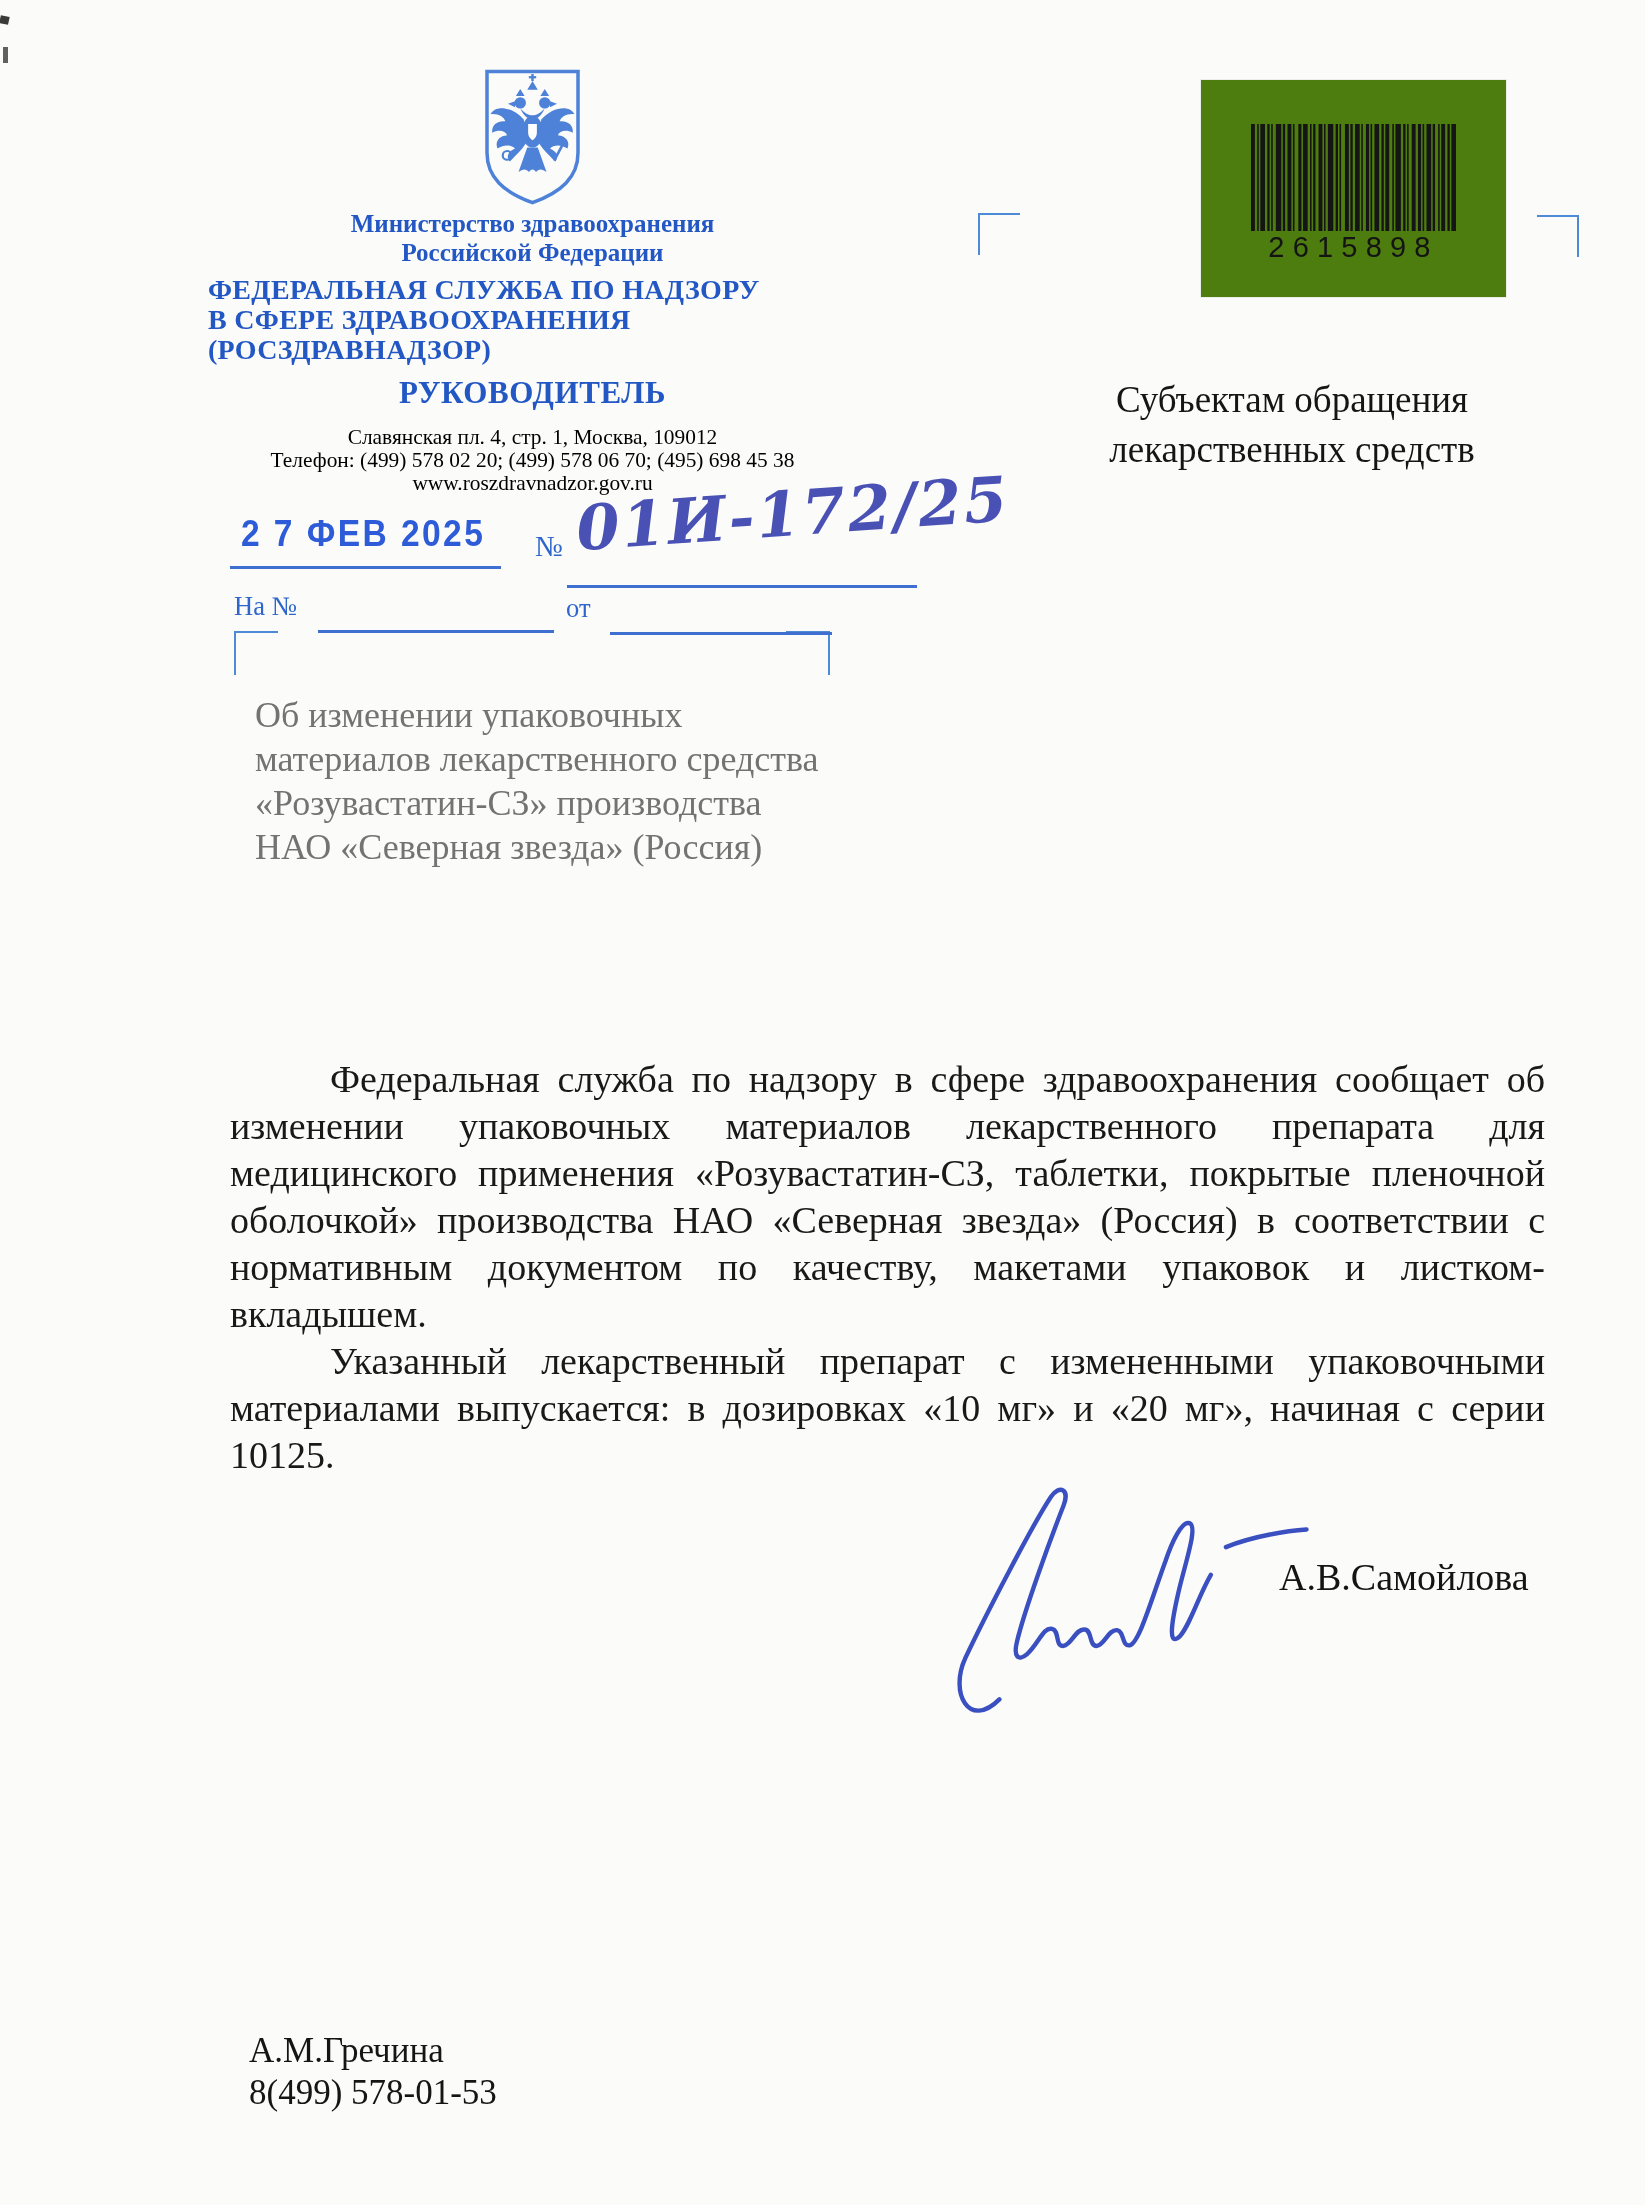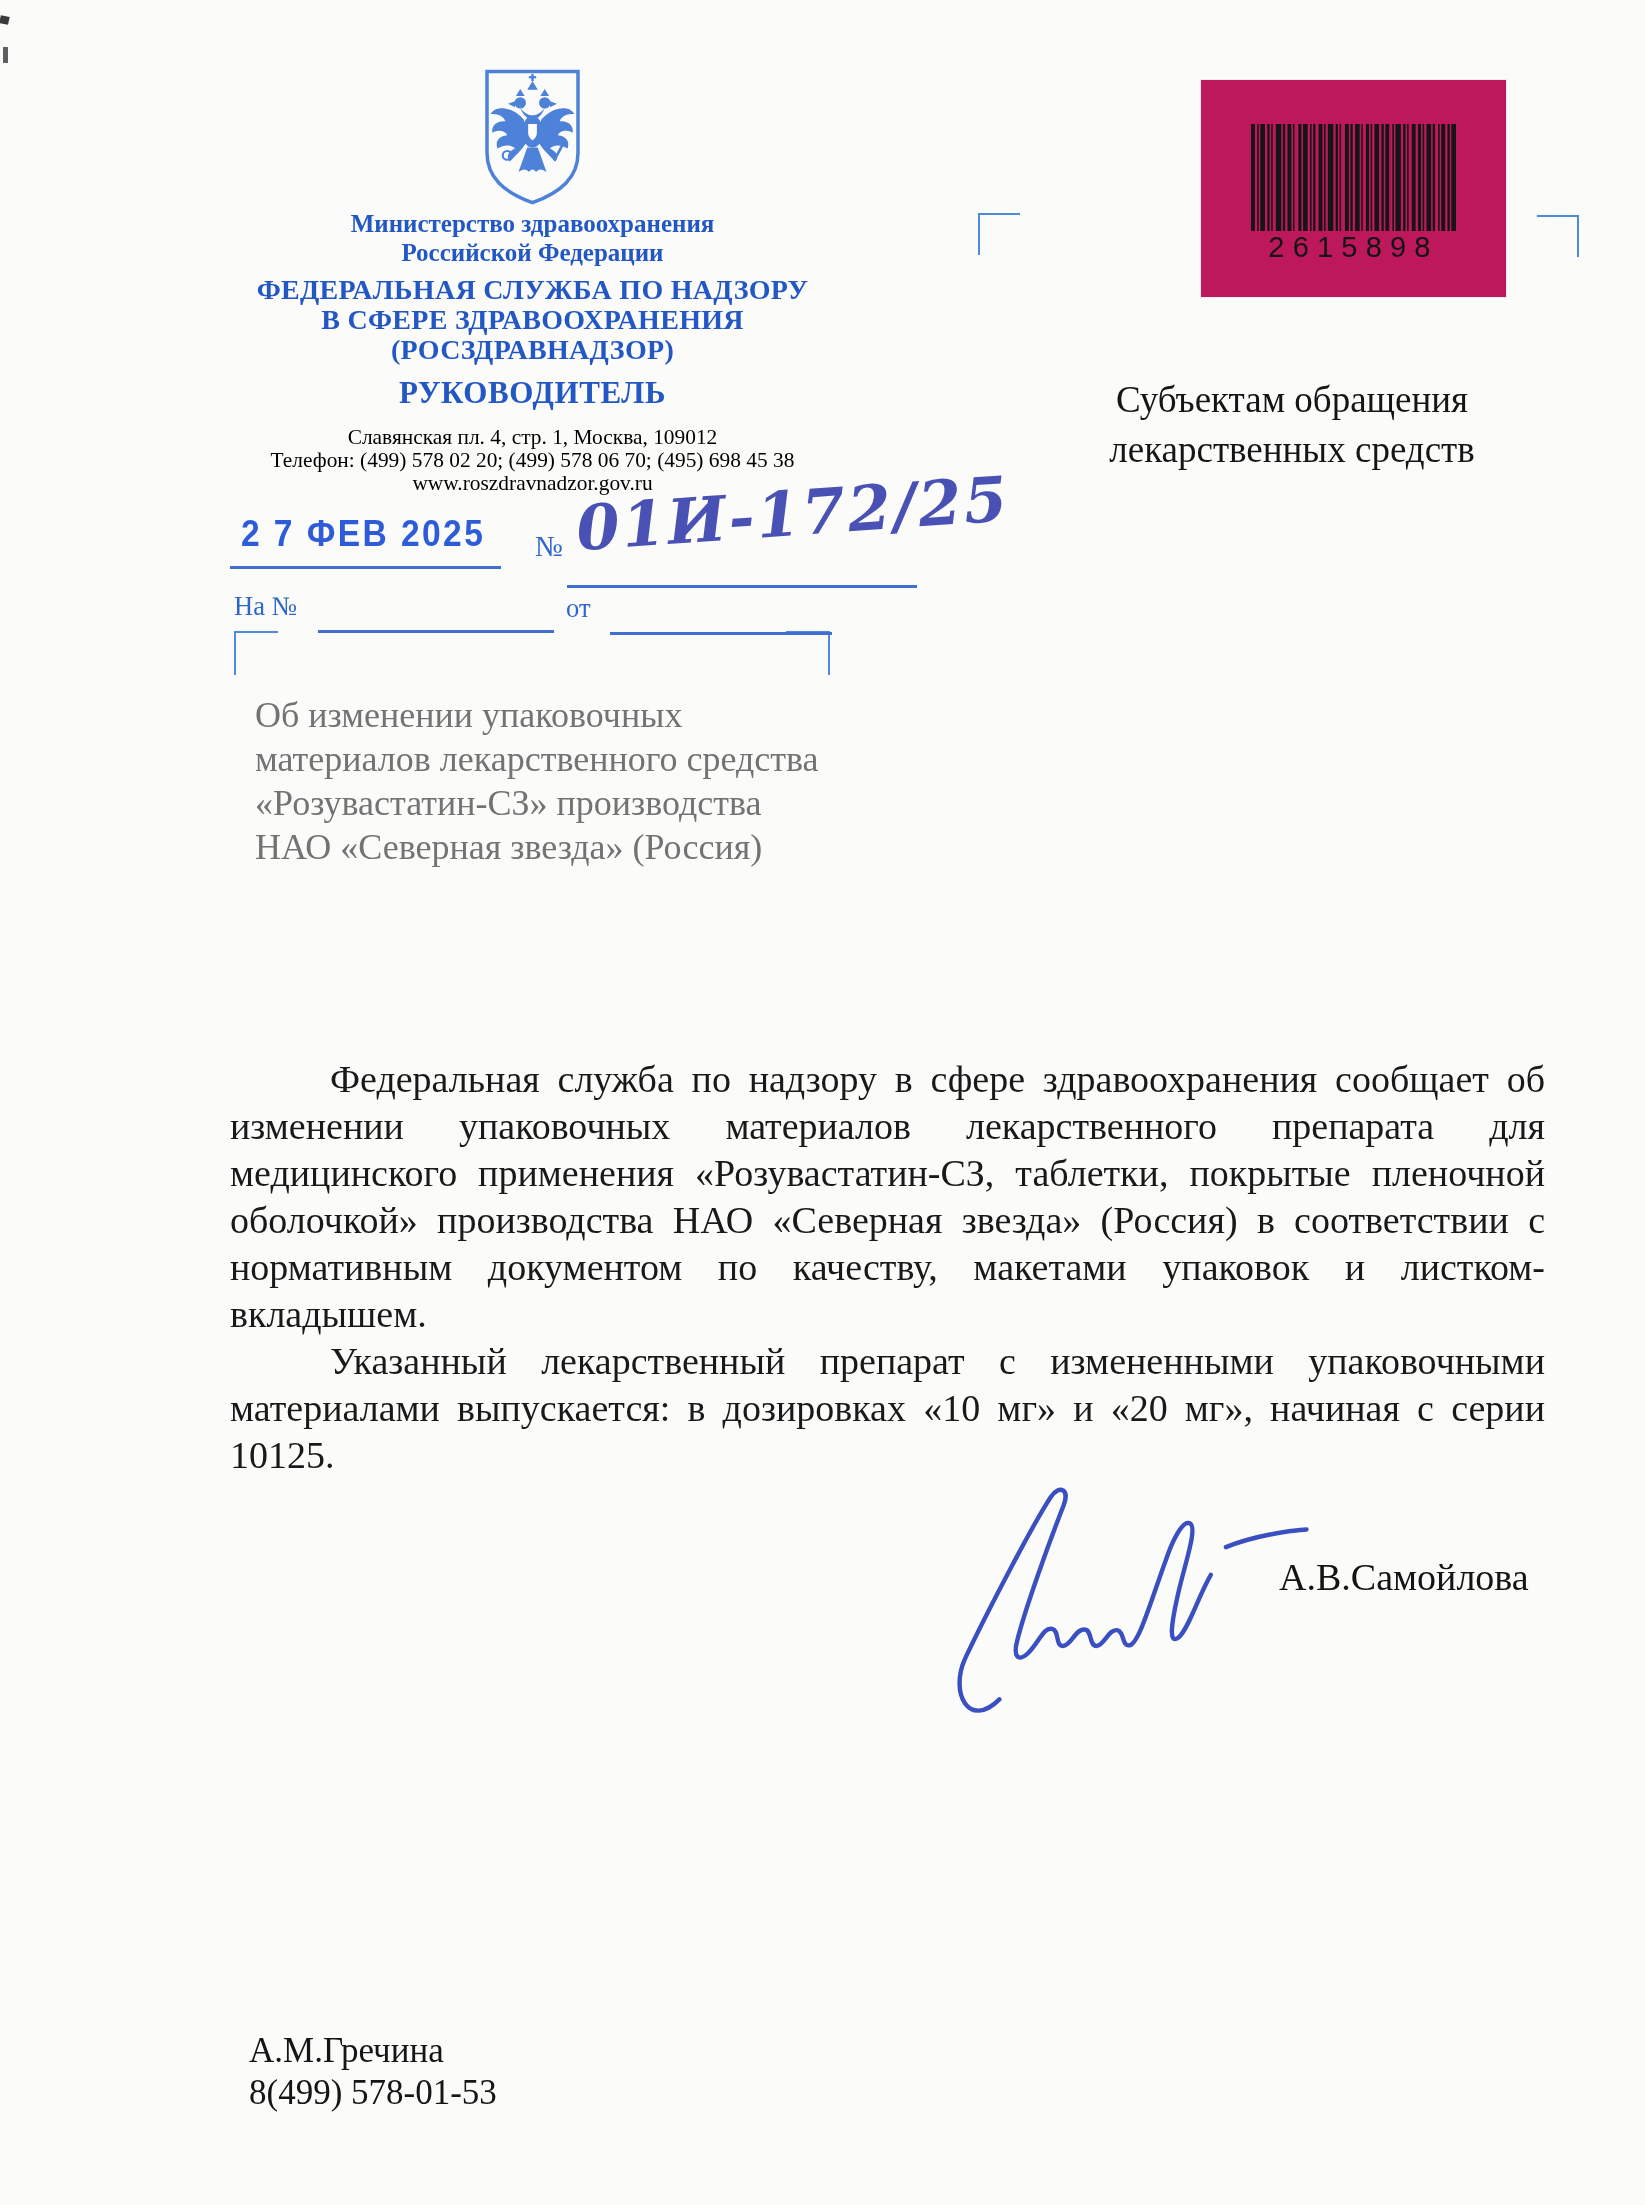--- a/index.html
+++ b/index.html
@@ -8,21 +8,21 @@
     background:#fbfbf9;
     font-family:"Liberation Serif","DejaVu Serif",serif;
     overflow:hidden;
   }
   
   .artifact{position:absolute;background:#3a3a3a;}
   .art1{left:0;top:16.4px;width:8.8px;height:7.6px;transform:rotate(12deg);}
   .art2{left:2.5px;top:47px;width:5.7px;height:16.4px;opacity:.8;}
   .emblem{position:absolute;left:480px;top:67px;width:105px;height:140px;}
   .lh-ministry{position:absolute;left:208px;top:209px;width:649px;font-weight:bold;font-size:25px;line-height:29px;color:#2257c4;text-align:center;}
-  .lh-service{position:absolute;left:208px;top:275px;width:649px;font-weight:bold;font-size:28px;line-height:30px;color:#2257c4;text-align:center;letter-spacing:0.3px;}
+  .lh-service{position:absolute;left:208px;top:275px;width:649px;font-weight:bold;font-size:28px;line-height:30px;color:#2257c4;letter-spacing:0.3px;}
   .lh-head{position:absolute;left:208px;top:375px;width:649px;font-weight:bold;font-size:31px;color:#2257c4;text-align:center;letter-spacing:0.6px;}
   .lh-contacts{position:absolute;left:208px;top:426px;width:649px;font-size:21.4px;line-height:23px;color:#000000;text-align:center;}
 
   
   .stamp-date{
     position:absolute;left:241px;top:511px;
     font-family:"Liberation Sans","DejaVu Sans",sans-serif;
     font-weight:bold;font-size:35px;color:#2e5bd8;letter-spacing:2.5px;
     transform:scale(.96,1.08);transform-origin:left top;
   }
@@ -46,21 +46,21 @@
   .mark.tl{border-top:2.5px solid #4d8ad8;border-left:2.5px solid #4d8ad8;}
   .mark.tr{border-top:2.5px solid #4d8ad8;border-right:2.5px solid #4d8ad8;}
   .m1{left:978px;top:213px;}
   .m2{left:1537px;top:215px;}
   .m3{left:234px;top:631px;width:42px;height:42px;}
   .m4{left:786px;top:631px;width:42px;height:42px;}
 
   
   .barcode{
     position:absolute;left:1200px;top:79px;width:305px;height:217px;
-    background:#be185d;border:0.6px solid #ececea;text-align:center;
+    background:#4d7c0f;border:0.6px solid #ececea;text-align:center;
   }
   .barcode svg{margin-top:44px;width:205px;height:107px;}
   .barcode-num{
     font-family:"Liberation Sans","DejaVu Sans",sans-serif;
     font-size:29px;color:#141414;letter-spacing:8.2px;margin-top:-2.5px;
   }
 
   
   .recipient{
     position:absolute;left:1065px;top:375px;width:454px;

